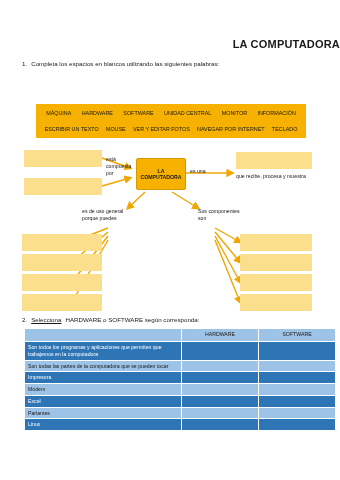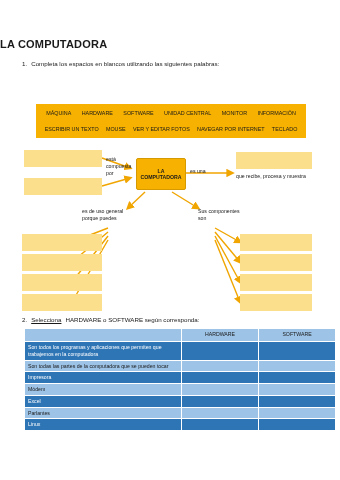--- a/index.html
+++ b/index.html
@@ -7,21 +7,21 @@
     width:340px;height:480px;
     background:#ffffff;
     font-family:"Liberation Sans", sans-serif;
     color:#1a1a1a;
     overflow:hidden;
     position:relative;
   }
   .page{position:relative;width:340px;height:480px;}
 
   .title{
-    text-align:left;
+    text-align:right;
     font-size:11px;
     font-weight:bold;
     letter-spacing:.2px;
     margin-top:38px;
   }
 
   .instr{
     font-size:6.2px;
     margin:10px 0 0 22px;
     display:flex;

